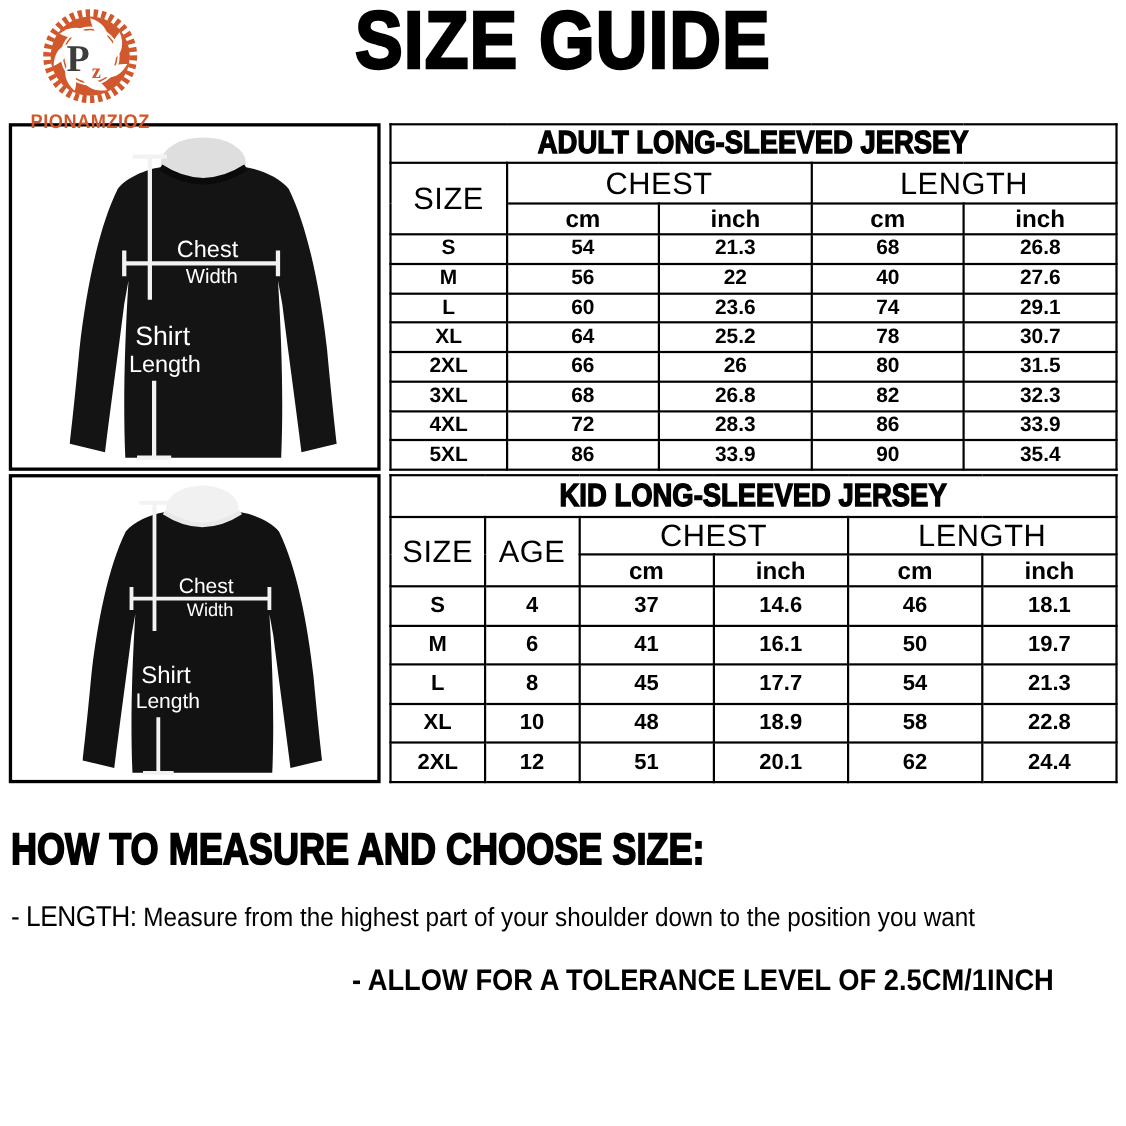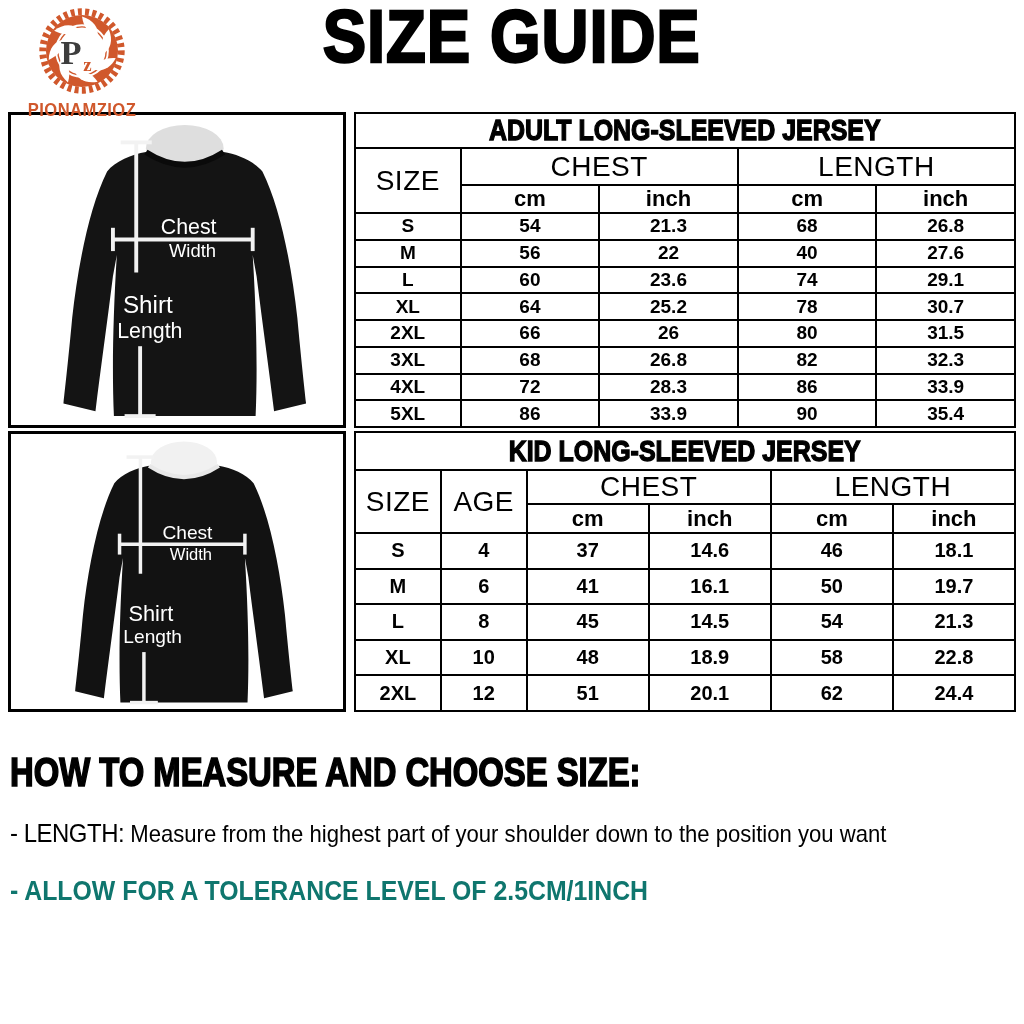--- a/index.html
+++ b/index.html
@@ -278,21 +278,21 @@
             <td>6</td>
             <td>41</td>
             <td>16.1</td>
             <td>50</td>
             <td>19.7</td>
           </tr>
           <tr>
             <td>L</td>
             <td>8</td>
             <td>45</td>
-            <td>14.5</td>
+            <td>17.7</td>
             <td>54</td>
             <td>21.3</td>
           </tr>
           <tr>
             <td>XL</td>
             <td>10</td>
             <td>48</td>
             <td>18.9</td>
             <td>58</td>
             <td>22.8</td>
@@ -310,18 +310,18 @@
   </div>
 
   <div class="howto">
     <div class="howto-heading">
       <span class="cond">HOW TO MEASURE AND CHOOSE SIZE:</span>
     </div>
     <p class="bullet">
       <span class="cond"><span class="lbl">- LENGTH:</span>
       <span>Measure from the highest part of your shoulder down to the position you want</span></span>
     </p>
-    <p class="bullet warn" style="color: #0f766e;">
+    <p class="bullet warn" style="color: #000000; text-align: right;">
       <span class="cond">- ALLOW FOR A TOLERANCE LEVEL OF 2.5CM/1INCH</span>
     </p>
   </div>
 
 </div>
 
 </body></html>

